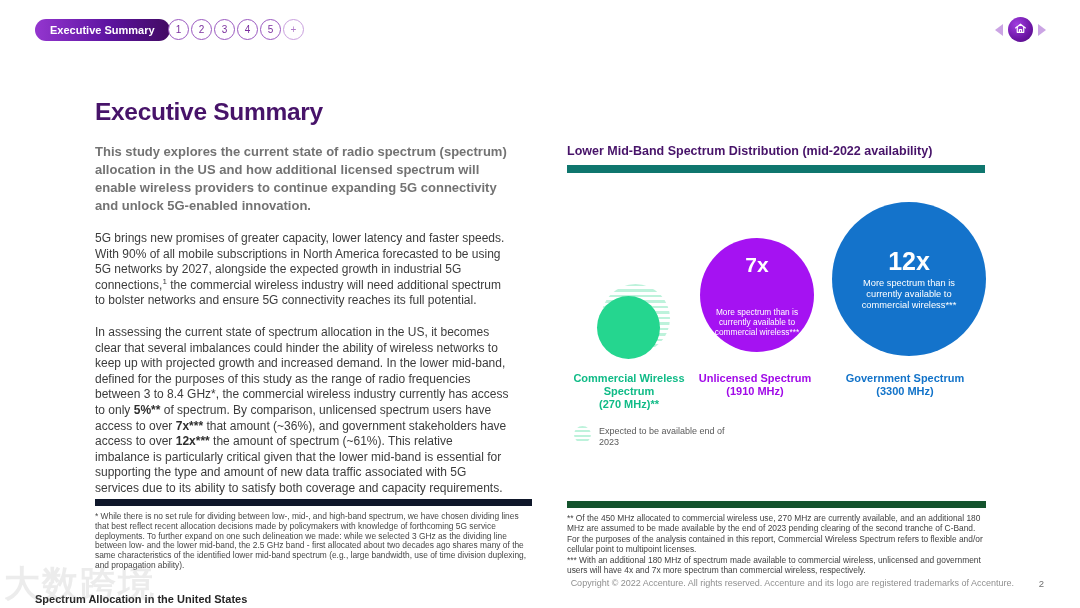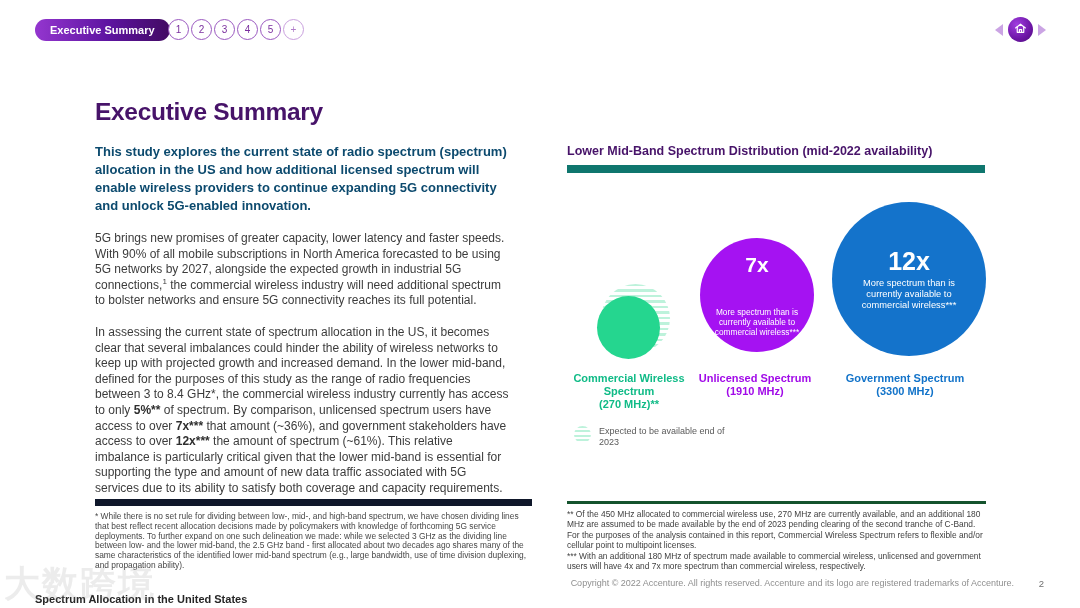--- a/index.html
+++ b/index.html
@@ -26,21 +26,21 @@
   .arrow.right { border-left:8px solid #cba4e4; }
   .home-btn {
     width:25px; height:25px; border-radius:50%; cursor:pointer;
     background:radial-gradient(circle at 35% 30%, #a13de0 0%, #6d16a6 60%, #4c0a78 100%);
     display:flex; align-items:center; justify-content:center;
   }
 
   
   .left-col { position:absolute; left:95px; top:98px; width:414px; }
   .page-title { font-size:24.5px; font-weight:bold; color:#471369; letter-spacing:-0.3px; }
-  .intro { margin-top:17px; font-size:13px; font-weight:bold; color:#0c4a6e; line-height:18px; }
+  .intro { margin-top:17px; font-size:13px; font-weight:bold; color:#737373; line-height:18px; }
   .body-para { margin-top:16px; font-size:12px; color:#3c3c3c; line-height:15.6px; }
   .body-para b { color:#2e2e2e; }
   sup { font-size:8px; vertical-align:super; line-height:0; }
   .footnote-left {
     position:absolute; left:95px; top:499px; width:437px;
     border-top:7px solid #0f172a; padding-top:6px;
     font-size:8.4px; line-height:9.8px; color:#474747;
   }
 
   
@@ -73,21 +73,21 @@
 
   .legend { position:absolute; left:574px; top:426px; display:flex; gap:8px; align-items:flex-start; }
   .legend-swatch {
     width:17px; height:17px; border-radius:50%; flex:0 0 auto;
     background:repeating-linear-gradient(to bottom,#bdf2db 0 2px,#ffffff 2px 4.4px);
   }
   .legend-text { font-size:9px; line-height:11px; color:#5a5a5a; width:135px; }
 
   .footnote-right {
     position:absolute; left:567px; top:501px; width:419px;
-    border-top:3px solid #14532d; padding-top:5px;
+    border-top:7px solid #14532d; padding-top:5px;
     font-size:8.4px; line-height:10.4px; color:#414141;
   }
   .footnote-right p { margin:0; }
 
   
   .footer-title { position:absolute; left:35px; top:577px; font-size:11px; font-weight:bold; color:#262626;margin-top:16px; }
   .footer-copy { position:absolute; right:66px; top:578px; font-size:9px; color:#8f8f8f; }
   .footer-page { position:absolute; right:36px; top:578px; font-size:9.5px; color:#6f6f6f; }
   .watermark {
     position:absolute; left:4px; top:560px; z-index:5;

